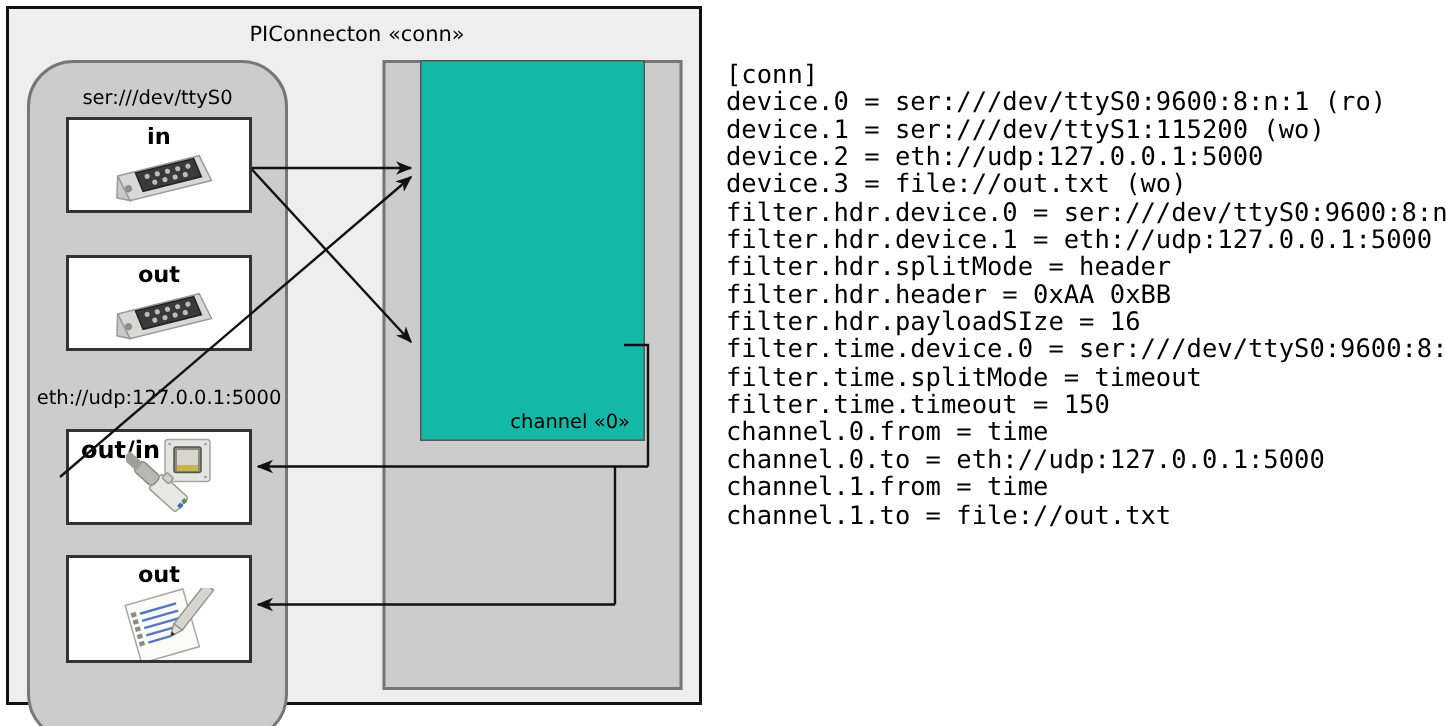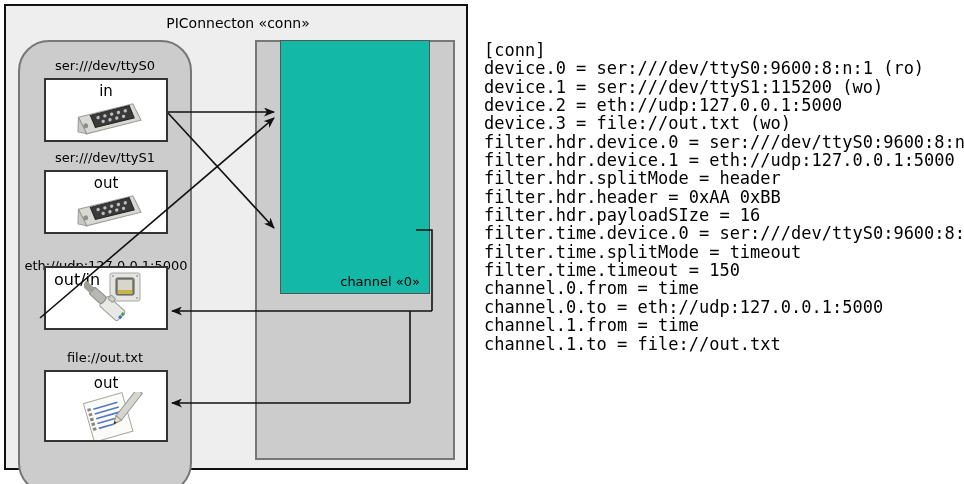--- a/index.html
+++ b/index.html
@@ -37,21 +37,21 @@
     position:absolute;text-align:center;font-size:13px;line-height:16px;
     white-space:nowrap;
   }
 
   .dev-box{
     position:absolute;background:#ffffff;
     border:2px solid #333333;box-sizing:border-box;
   }
   .dev-box .dir{
     position:absolute;left:0;top:2px;width:100%;text-align:center;
-    font-size:15px;line-height:18px;
+    font-size:15px;line-height:18px;font-weight:bold;
   }
   .dev-box.eth .dir{
     left:8px;top:3px;width:auto;text-align:left;font-size:16px;
   }
   .dev-icon{position:absolute;}
 
   .fbox{
     position:absolute;background:#ffffff;
     border:2px solid #111111;box-sizing:border-box;
   }
@@ -116,21 +116,20 @@
               <circle cx="40" cy="20" r="1.7"></circle>
             <circle cx="47" cy="20" r="1.7"></circle>
               <circle cx="54" cy="20" r="1.7"></circle>
           </g>
           <path d="M10 10 L6 24 L14 28 Z" fill="#c9c9c5" stroke="#9a9a96" stroke-width="1"></path>
           <circle cx="15" cy="20" r="2.4" fill="#8e8e8a"></circle>
         </g>
       </svg>
     </div>
 
-    <div class="dev-label" style="left:0;top:108px;width:100%;">ser:///dev/ttyS1</div>
     <div class="dev-box" style="left:24px;top:128px;width:124px;height:64px;">
       <div class="dir">out</div>
       <svg class="dev-icon" style="left:24px;top:20px;" width="78" height="40" viewBox="0 0 78 40">
         <g transform="rotate(-14 39 20)">
           <path d="M10 10 L66 10 L70 28 L14 28 Z" fill="#d8d8d4" stroke="#9a9a96" stroke-width="1"></path>
           <path d="M22 11 L62 11 L64 24 L24 24 Z" fill="#3a3a3a" stroke="#222" stroke-width="1"></path>
           <g fill="#bdbdbd">
             <circle cx="29" cy="15" r="1.7"></circle>
               <circle cx="36" cy="15" r="1.7"></circle>
             <circle cx="43" cy="15" r="1.7"></circle>
@@ -141,21 +140,21 @@
             <circle cx="47" cy="20" r="1.7"></circle>
               <circle cx="54" cy="20" r="1.7"></circle>
           </g>
           <path d="M10 10 L6 24 L14 28 Z" fill="#c9c9c5" stroke="#9a9a96" stroke-width="1"></path>
           <circle cx="15" cy="20" r="2.4" fill="#8e8e8a"></circle>
         </g>
       </svg>
     </div>
 
     <div class="dev-label" style="left:-8px;top:216px;width:188px;">eth://udp:127.0.0.1:5000</div>
-    <div class="dev-box eth" style="left:24px;top:224px;width:124px;height:64px;">
+    <div class="dev-box eth" style="left:24px;top:244px;width:124px;height:64px;">
       <div class="dir">out/in</div>
       <svg class="dev-icon" style="left:38px;top:3px;" width="82" height="58" viewBox="0 0 82 58">
         <rect x="26" y="2" width="30" height="28" rx="2" fill="#e4e4e0" stroke="#a6a6a2"></rect>
         <rect x="32" y="7" width="18" height="17" rx="1.5" fill="#8a8a80" stroke="#55554e"></rect>
         <rect x="34" y="9" width="14" height="10" fill="#d6d6cc"></rect>
         <rect x="34" y="19" width="14" height="4" fill="#c8b44a"></rect>
         <circle cx="29" cy="5" r="0.9" fill="#9a9a96"></circle>
           <circle cx="53" cy="5" r="0.9" fill="#9a9a96"></circle>
         <circle cx="29" cy="27" r="0.9" fill="#9a9a96"></circle>
           <circle cx="53" cy="27" r="0.9" fill="#9a9a96"></circle>
@@ -163,21 +162,20 @@
           <rect x="16" y="31" width="24" height="13" rx="2" fill="#e8e8e4" stroke="#9a9a96"></rect>
           <rect x="18" y="28" width="6" height="5" rx="1" fill="#cfcfc9" stroke="#9a9a96"></rect>
           <rect x="38" y="33" width="3" height="3" fill="#4a9a4a"></rect>
           <rect x="38" y="37" width="3" height="3" fill="#3a6fc0"></rect>
           <rect x="0" y="33" width="17" height="9" rx="3" fill="#b8b8b2" stroke="#8d8d88"></rect>
           <rect x="-10" y="34" width="12" height="7" fill="#a0a09a"></rect>
         </g>
       </svg>
     </div>
 
-    <div class="dev-label" style="left:0;top:308px;width:100%;">file://out.txt</div>
     <div class="dev-box" style="left:24px;top:328px;width:124px;height:72px;">
       <div class="dir">out</div>
       <svg class="dev-icon" style="left:30px;top:20px;" width="74" height="48" viewBox="0 0 74 48">
         <g transform="rotate(-16 37 24)">
           <rect x="12" y="4" width="40" height="40" fill="#fbfbf8" stroke="#a8a8a2"></rect>
           <g stroke="#5577c4" stroke-width="1.6">
             <line x1="20" y1="12" x2="45" y2="12"></line>
               <line x1="20" y1="17" x2="45" y2="17"></line>
             <line x1="20" y1="22" x2="45" y2="22"></line>
               <line x1="20" y1="27" x2="40" y2="27"></line>

